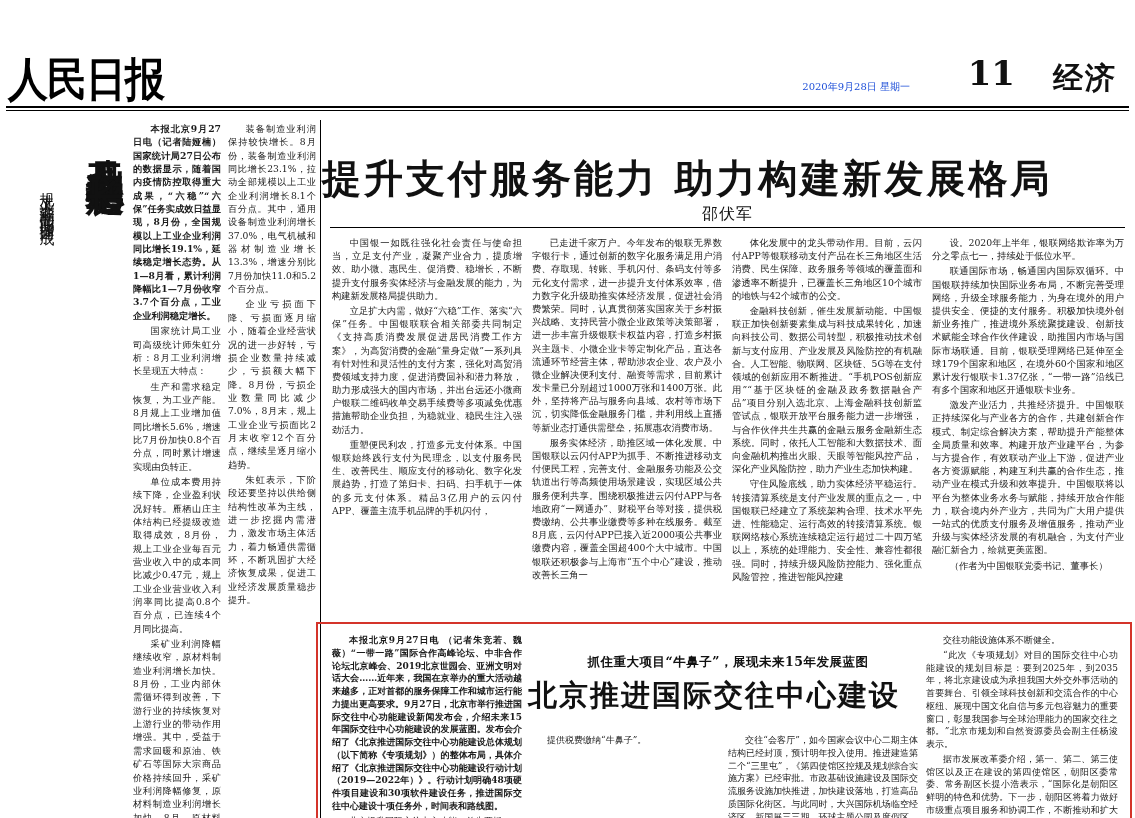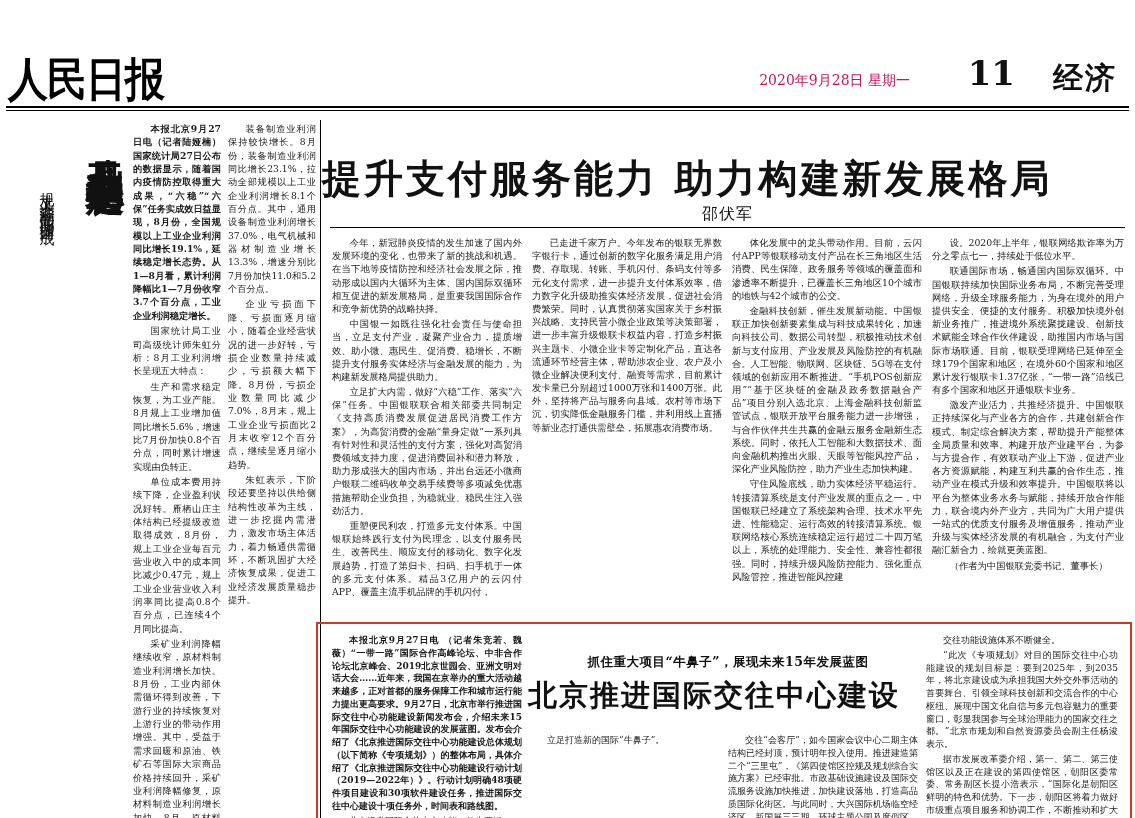--- a/index.html
+++ b/index.html
@@ -2,21 +2,21 @@
 <html><head>
 <meta charset="utf-8">
 <style>
   html,body{margin:0;padding:0;background:#ffffff;}
   body{width:1135px;height:818px;font-family:"DejaVu Serif","Liberation Serif",serif;color:#111;overflow:hidden;}
   .page{position:relative;width:1135px;height:818px;margin-top:44px;}
 
   
   .masthead{position:absolute;left:0;top:0;width:1135px;height:62px;}
   .logo{position:absolute;left:8px;top:4px;width:180px;height:52px;font-family:"DejaVu Serif",serif;font-weight:bold;font-size:40px;letter-spacing:-1px;color:#000;white-space:nowrap;transform:scaleY(1.15);transform-origin:left top;}
-  .date{position:absolute;right:225px;top:28px;font-size:14px;color:#be185d;white-space:nowrap;}
+  .date{position:absolute;right:225px;top:36px;font-size:10px;color:#1d4ed8;white-space:nowrap;}
   .pageno{position:absolute;right:120px;top:9px;font-size:34px;font-weight:bold;font-family:"DejaVu Serif",serif;}
   .section{position:absolute;right:18px;top:14px;font-size:30px;font-weight:bold;letter-spacing:2px;}
   .rule{position:absolute;left:6px;top:62px;width:1123px;height:0;border-top:2px solid #000;}
   .rule2{position:absolute;left:6px;top:66px;width:1123px;height:0;border-top:1px solid #000;}
 
   
   .leftblock{position:absolute;left:10px;top:76px;width:120px;height:480px;}
   .vtitle{position:absolute;right:6px;top:10px;width:62px;font-size:38px;font-weight:bold;line-height:1.02;writing-mode:vertical-rl;text-orientation:upright;letter-spacing:2px;height:450px;font-family:"DejaVu Serif",serif;}
   .vsub{position:absolute;right:72px;top:60px;width:28px;height:300px;font-size:15px;writing-mode:vertical-rl;text-orientation:upright;letter-spacing:3px;line-height:1.5;}
 
@@ -72,27 +72,27 @@
       <p>朱虹表示，下阶段还要坚持以供给侧结构性改革为主线，进一步挖掘内需潜力，激发市场主体活力，着力畅通供需循环，不断巩固扩大经济恢复成果，促进工业经济发展质量稳步提升。</p>
     </div>
 
   <div class="hairline" style="left:320px;top:76px;width:1px;height:700px;"></div>
 
   <div class="mainhead">提升支付服务能力 助力构建新发展格局</div>
   <div class="byline">邵伏军</div>
   <div class="hairline" style="left:330px;top:183px;width:795px;height:1px;"></div>
 
   <div class="col" id="mc0" style="left:332px;top:192px;width:190px;height:378px;">
-      <p>今年，新冠肺炎疫情的发生加速了国内外发展环境的变化，也带来了新的挑战和机遇。在当下地等疫情防控和经济社会发展之际，推动形成以国内大循环为主体、国内国际双循环相互促进的新发展格局，是重要我国国际合作和竞争新优势的战略抉择。</p>
       <p>中国银一如既往强化社会责任与使命担当，立足支付产业，凝聚产业合力，提质增效、助小微、惠民生、促消费、稳增长，不断提升支付服务实体经济与金融发展的能力，为构建新发展格局提供助力。</p>
       <p>立足扩大内需，做好“六稳”工作、落实“六保”任务。中国银联联合相关部委共同制定《支持高质消费发展促进居民消费工作方案》，为高贸消费的金融“量身定做”一系列具有针对性和灵活性的支付方案，强化对高贸消费领域支持力度，促进消费回补和潜力释放，助力形成强大的国内市场，并出台远还小微商户银联二维码收单交易手续费等多项减免优惠措施帮助企业负担，为稳就业、稳民生注入强劲活力。</p>
       <p>重塑便民利农，打造多元支付体系。中国银联始终践行支付为民理念，以支付服务民生、改善民生、顺应支付的移动化、数字化发展趋势，打造了第归卡、扫码、扫手机于一体的多元支付体系。精品3亿用户的云闪付APP、覆盖主流手机品牌的手机闪付，</p>
     </div>
   <div class="col" id="mc1" style="left:532px;top:192px;width:190px;height:378px;">
       <p>已走进千家万户。今年发布的银联无界数字银行卡，通过创新的数字化服务满足用户消费、存取现、转账、手机闪付、条码支付等多元化支付需求，进一步提升支付体系效率，借力数字化升级助推实体经济发展，促进社会消费繁荣。同时，认真贯彻落实国家关于乡村振兴战略、支持民营小微企业政策等决策部署，进一步丰富升级银联卡权益内容，打造乡村振兴主题卡、小微企业卡等定制化产品，直达各流通环节经营主体，帮助涉农企业、农户及小微企业解决便利支付、融资等需求，目前累计发卡量已分别超过1000万张和1400万张。此外，坚持将产品与服务向县域、农村等市场下沉，切实降低金融服务门槛，井利用线上直播等新业态打通供需壁垒，拓展惠农消费市场。</p>
+      <p>服务实体经济，助推区域一体化发展。中国银联以云闪付APP为抓手、不断推进移动支付便民工程，完善支付、金融服务功能及公交轨道出行等高频使用场景建设，实现区域公共服务便利共享。围绕积极推进云闪付APP与各地政府“一网通办”、财税平台等对接，提供税费缴纳、公共事业缴费等多种在线服务。截至8月底，云闪付APP已接入近2000项公共事业缴费内容，覆盖全国超400个大中城市。中国银联还积极参与上海市“五个中心”建设，推动改善长三角一</p>
     </div>
   <div class="col" id="mc2" style="left:732px;top:192px;width:190px;height:378px;">
       <p>体化发展中的龙头带动作用。目前，云闪付APP等银联移动支付产品在长三角地区生活消费、民生保障、政务服务等领域的覆盖面和渗透率不断提升，已覆盖长三角地区10个城市的地铁与42个城市的公交。</p>
       <p>金融科技创新，催生发展新动能。中国银联正加快创新要素集成与科技成果转化，加速向科技公司、数据公司转型，积极推动技术创新与支付应用、产业发展及风险防控的有机融合。人工智能、物联网、区块链、5G等在支付领域的创新应用不断推进。“手机POS创新应用”“基于区块链的金融及政务数据融合产品”项目分别入选北京、上海金融科技创新监管试点，银联开放平台服务能力进一步增强，与合作伙伴共生共赢的金融云服务金融新生态系统。同时，依托人工智能和大数据技术、面向金融机构推出火眼、天眼等智能风控产品，深化产业风险防控，助力产业生态加快构建。</p>
       <p>守住风险底线，助力实体经济平稳运行。转接清算系统是支付产业发展的重点之一，中国银联已经建立了系统架构合理、技术水平先进、性能稳定、运行高效的转接清算系统。银联网络核心系统连续稳定运行超过二十四万笔以上，系统的处理能力、安全性、兼容性都很强。同时，持续升级风险防控能力、强化重点风险管控，推进智能风控建</p>
     </div>
   <div class="col" id="mc3" style="left:932px;top:192px;width:192px;height:378px;">
       <p>设。2020年上半年，银联网络欺诈率为万分之零点七一，持续处于低位水平。</p>
       <p>联通国际市场，畅通国内国际双循环。中国银联持续加快国际业务布局，不断完善受理网络，升级全球服务能力，为身在境外的用户提供安全、便捷的支付服务。积极加快境外创新业务推广，推进境外系统聚拢建设、创新技术赋能全球合作伙伴建设，助推国内市场与国际市场联通。目前，银联受理网络已延伸至全球179个国家和地区，在境外60个国家和地区累计发行银联卡1.37亿张，“一带一路”沿线已有多个国家和地区开通银联卡业务。</p>
       <p>激发产业活力，共推经济提升。中国银联正持续深化与产业各方的合作，共建创新合作模式、制定综合解决方案，帮助提升产能整体全局质量和效率。构建开放产业建平台，为参与方提合作，有效联动产业上下游，促进产业各方资源赋能，构建互利共赢的合作生态，推动产业在模式升级和效率提升。中国银联将以平台为整体业务水务与赋能，持续开放合作能力，联合境内外产业方，共同为广大用户提供一站式的优质支付服务及增值服务，推动产业升级与实体经济发展的有机融合，为支付产业融汇新合力，绘就更美蓝图。</p>
@@ -100,21 +100,21 @@
     </div>
 
   <div class="boxed">
     <div class="bx-title" style="left:210px;width:400px;">抓住重大项目“牛鼻子”，展现未来15年发展蓝图</div>
     <div class="bx-head" style="left:210px;width:400px;">北京推进国际交往中心建设</div>
     <div class="col" id="bc0" style="left:14px;top:10px;width:190px;height:212px;font-size:9px;">
         <p class="lead">本报北京9月27日电 （记者朱竞若、魏薇）“一带一路”国际合作高峰论坛、中非合作论坛北京峰会、2019北京世园会、亚洲文明对话大会……近年来，我国在京举办的重大活动越来越多，正对首都的服务保障工作和城市运行能力提出更高要求。9月27日，北京市举行推进国际交往中心功能建设新闻发布会，介绍未来15年国际交往中心功能建设的发展蓝图。发布会介绍了《北京推进国际交往中心功能建设总体规划（以下简称《专项规划》）的整体布局，具体介绍了《北京推进国际交往中心功能建设行动计划（2019—2022年）》。行动计划明确48项硬件项目建设和30项软件建设任务，推进国际交往中心建设十项任务外，时间表和路线图。</p>
         <p>北京提升国际交往中心功能，首先要抓</p>
       </div>
     <div class="col" id="bc1" style="left:212px;top:110px;width:190px;height:112px;font-size:9px;">
-        <p>立足打造新的国际“牛鼻子”。</p>
+        <p>提供税费缴纳“牛鼻子”。</p>
       </div>
     <div class="col" id="bc2" style="left:410px;top:110px;width:190px;height:112px;font-size:9px;">
         <p>交往“会客厅”，如今国家会议中心二期主体结构已经封顶，预计明年投入使用。推进建造第二个“三里屯”，《第四使馆区控规及规划综合实施方案》已经审批。市政基础设施建设及国际交流服务设施加快推进，加快建设落地，打造高品质国际化街区。与此同时，大兴国际机场临空经济区、新国展三三期、环球主题公园及度假区、冬奥会场馆建设等，国际</p>
       </div>
     <div class="col" id="bc3" style="left:608px;top:10px;width:192px;height:212px;font-size:9px;">
         <p>交往功能设施体系不断健全。</p>
         <p>“此次《专项规划》对目的国际交往中心功能建设的规划目标是：要到2025年，到2035年，将北京建设成为承担我国大外交外事活动的首要舞台、引领全球科技创新和交流合作的中心枢纽、展现中国文化自信与多元包容魅力的重要窗口，彰显我国参与全球治理能力的国家交往之都。”北京市规划和自然资源委员会副主任杨浚表示。</p>
         <p>据市发展改革委介绍，第一、第二、第三使馆区以及正在建设的第四使馆区，朝阳区委常委、常务副区长提小浩表示，“国际化是朝阳区鲜明的特色和优势。下一步，朝阳区将着力做好市级重点项目服务和协调工作，不断推动和扩大多领域对外开放，切实推进北京国际交往中心功能建设。”</p>
       </div>
   </div>

